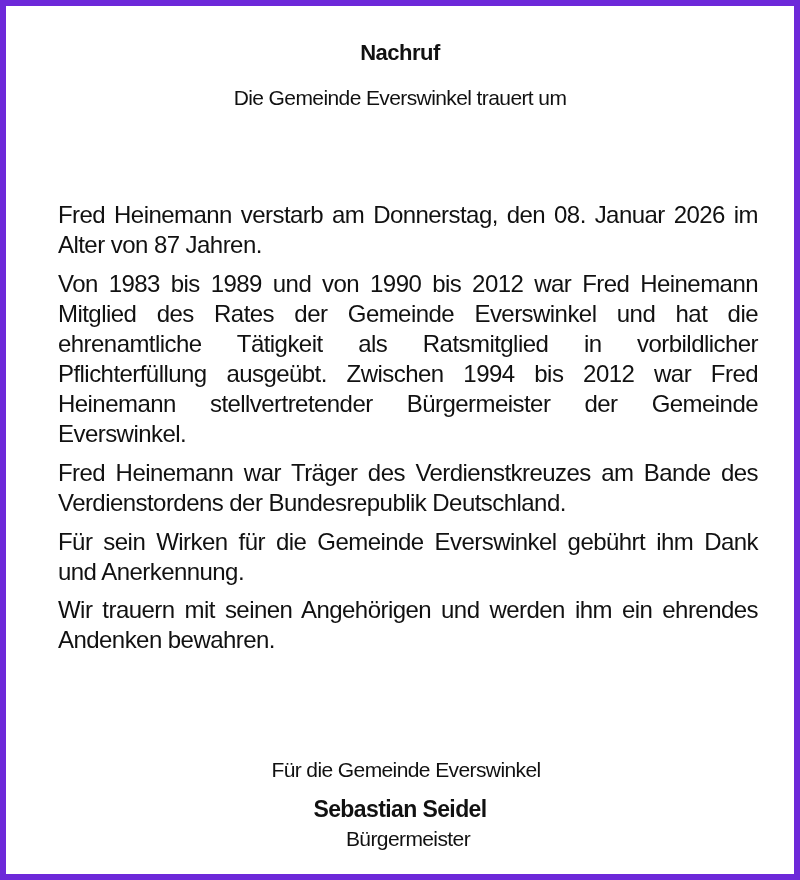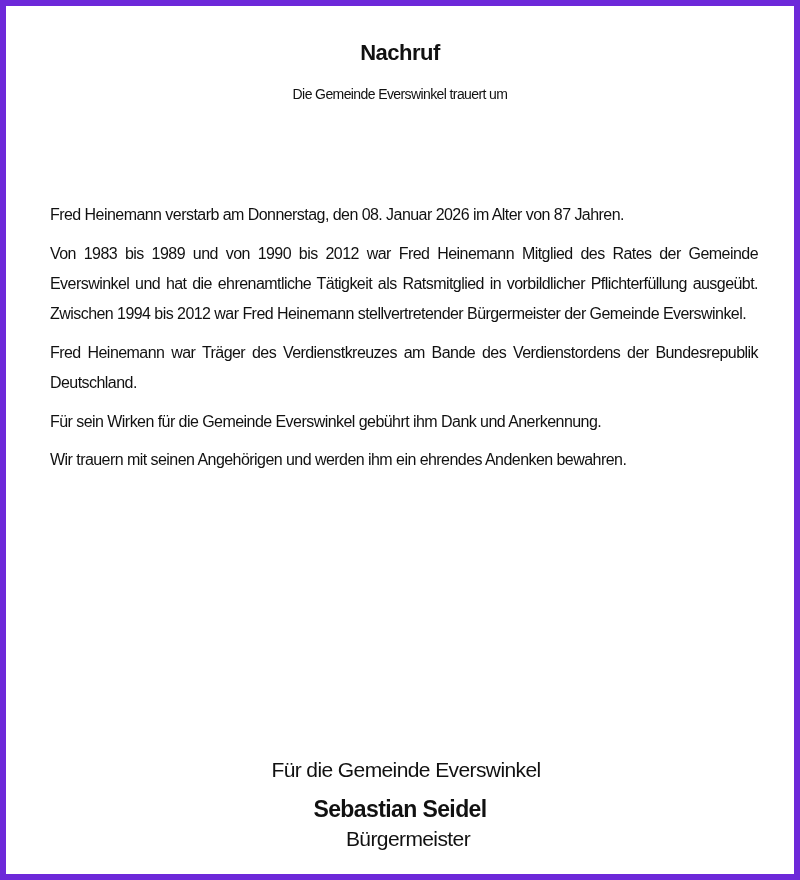--- a/index.html
+++ b/index.html
@@ -17,30 +17,30 @@
     font-family: "Liberation Sans", sans-serif;
     color: #111;
   }
   .heading {
     position: absolute; left: 0; right: 0; top: 34px;
     font-size: 22px; font-weight: bold; text-align: center;
     letter-spacing: -0.5px;
   }
   .intro {
     position: absolute; left: 0; right: 0; top: 80px;
-    font-size: 14px; text-align: center; letter-spacing: -0.6px;
+    font-size: 21px; text-align: center; letter-spacing: -0.6px;
   }
   .name {
     position: absolute; left: 0; right: 0; top: 118px;
     font-size: 50px; font-weight: bold; text-align: center;
     letter-spacing: -1.5px;
   }
   .body {
-    position: absolute; left: 8px; right: 0; top: 194px;
-    font-size: 16px; line-height: 30px;
+    position: absolute; left: 16px; right: 0; top: 194px;
+    font-size: 24px; line-height: 30px;
     text-align: justify; letter-spacing: -0.55px;
   }
   .body p { margin: 0 0 9px 0; }
   .body p.tight { margin-bottom: 8px; }
   .sign-for {
     position: absolute; left: 12px; right: 0; top: 752px;
     font-size: 21px; text-align: center; letter-spacing: -0.6px;
   }
   .signer {
     position: absolute; left: 0; right: 0; top: 790px;

